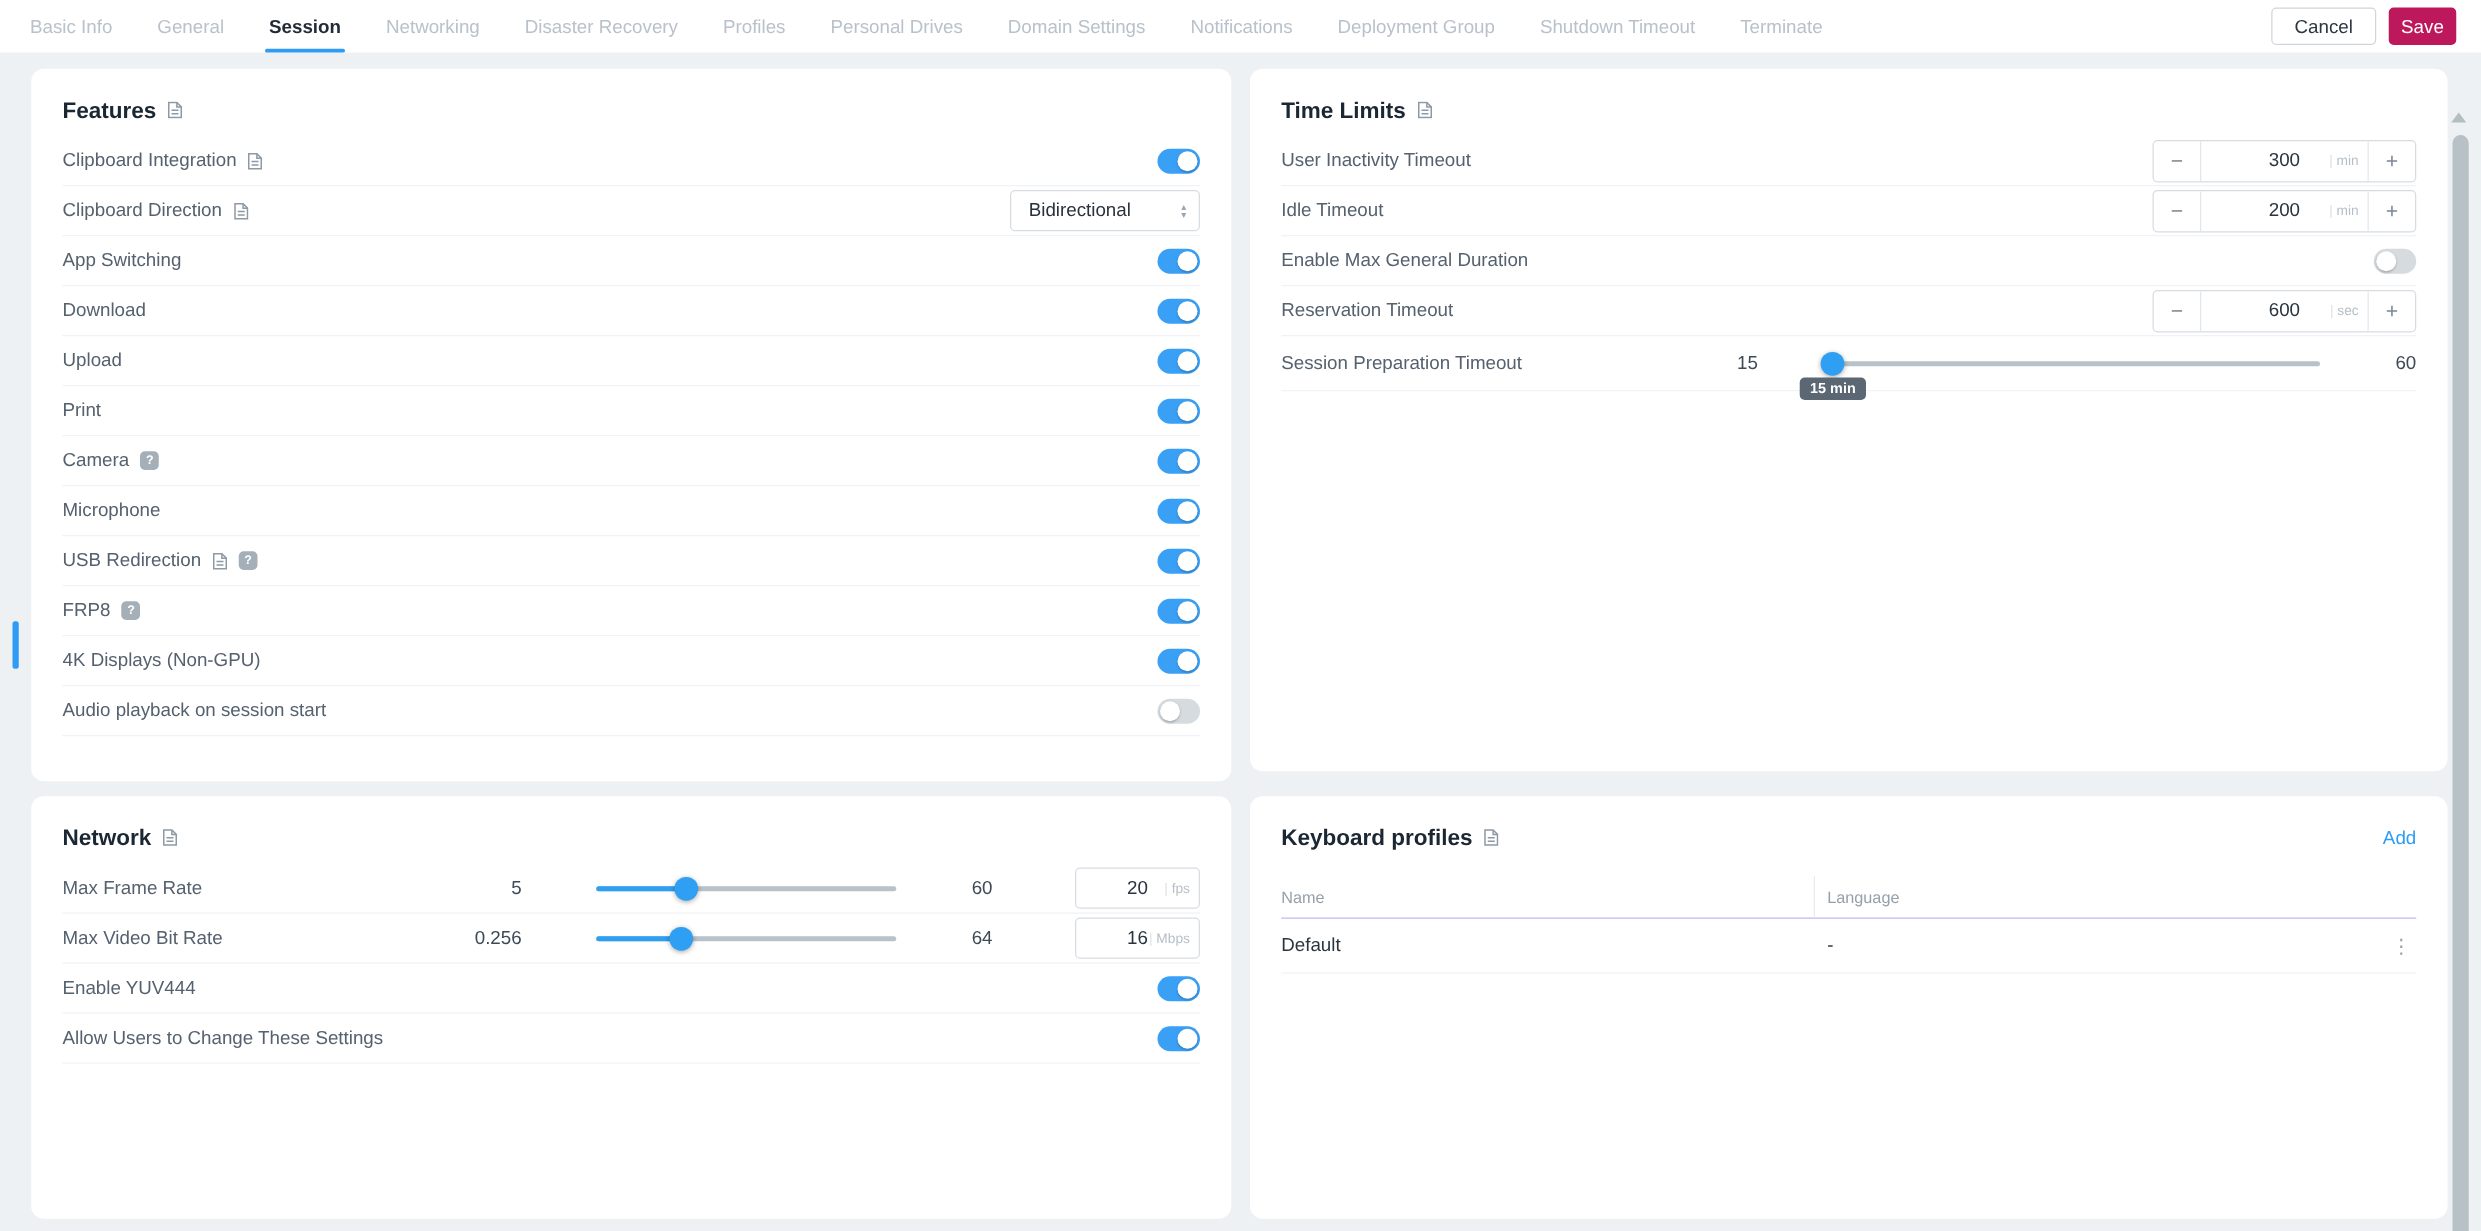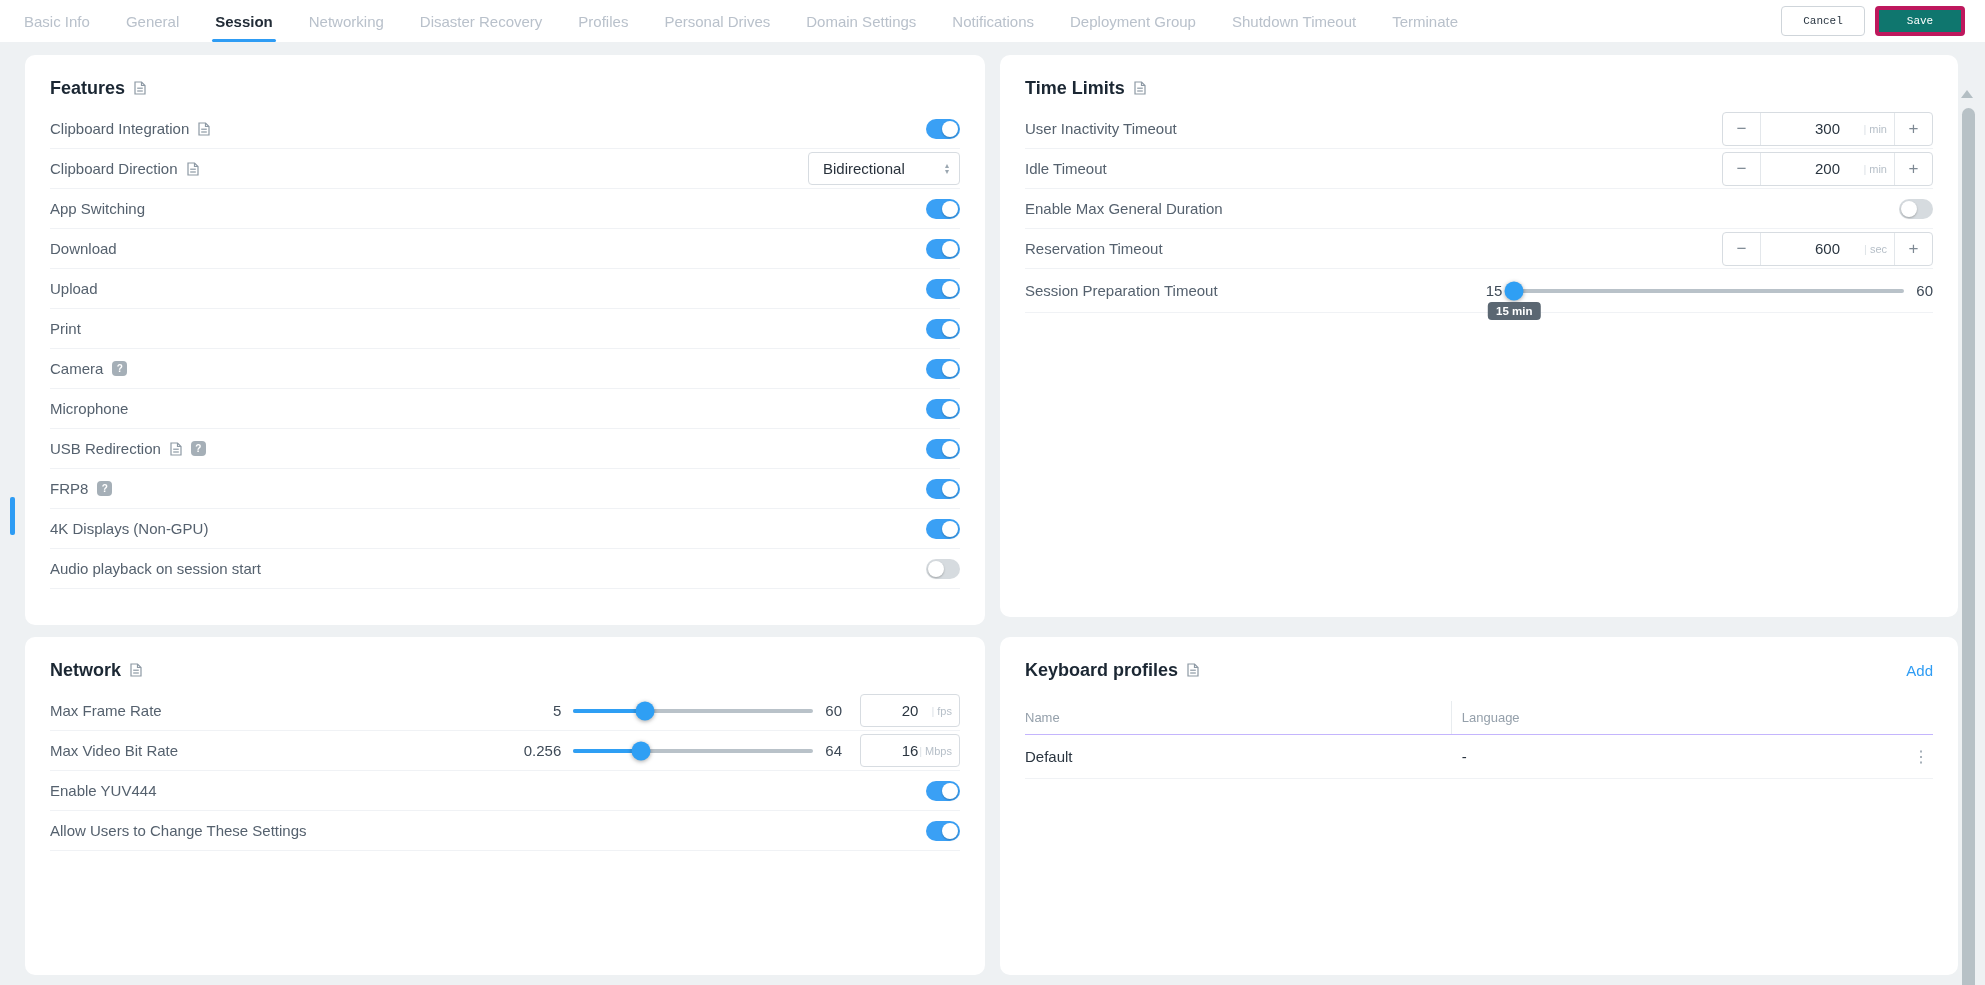--- a/index.html
+++ b/index.html
@@ -9,24 +9,24 @@
   
   .topbar { position:absolute; top:0; left:0; width:1985px; height:42px;
     background:#ffffff; display:flex; align-items:center; padding:0 20px 0 24px; z-index:5; }
   .tabs { display:flex; gap:36px; height:100%; align-items:center; }
   .tab { position:relative; font-size:15px; color:#b9c1cb; height:100%;
     display:flex; align-items:center; cursor:pointer; white-space:nowrap; }
   .tab.active { color:#222c37; font-weight:700; }
   .tab.active::after { content:""; position:absolute; left:-3px; right:-3px; bottom:0;
     height:3px; background:#2e9cf4; border-radius:2px; }
   .topbar-actions { margin-left:auto; display:flex; gap:10px; align-items:center; }
-  .btn { height:30px; border-radius:4px; font-size:11px; display:flex; align-items:center;
-    justify-content:center; cursor:pointer;font-family:Liberation Mono, monospace; }
+  .btn { height:30px; border-radius:4px; font-size:15px; display:flex; align-items:center;
+    justify-content:center; cursor:pointer; }
   .btn-cancel { width:84px; background:#fff; border:1px solid #cfd5da; color:#2a3642; }
-  .btn-save { width:90px; background:#0f766e; border:4px solid #be185d; color:#fff; }
+  .btn-save { width:54px; background:#be185d; border:2px solid #be185d; color:#fff; }
 
   
   .page { position:absolute; top:42px; left:0; width:1985px; height:943px; }
   .panel { position:absolute; background:#fff; border-radius:10px; padding:16px 25px; }
   .panel-features   { left:25px;   top:13px;  width:960px; height:570px; }
   .panel-time       { left:1000px; top:13px;  width:958px; height:562px; }
   .panel-network    { left:25px;   top:595px; width:960px; height:338px; }
   .panel-keyboard   { left:1000px; top:595px; width:958px; height:338px; }
 
   .panel-head { display:flex; align-items:center; height:34px; }
@@ -74,21 +74,21 @@
   .num-val { font-size:15px; color:#2a3540; }
   .unit { position:absolute; right:7px; font-size:11px; color:#b6bfc8; }
   .unit i { font-style:normal; color:#dde2e6; margin-right:3px; }
 
   
   .valbox { width:100px; height:33px; border:1px solid #d7dce1; border-radius:4px;
     position:relative; display:flex; align-items:center; justify-content:center;
     background:#fff; }
 
   
-  .slider-wrap { display:flex; align-items:center; }
+  .slider-wrap { display:flex; align-items:center;gap:48px; }
   .slider-min, .slider-max { font-size:15px; color:#3e4a57; }
   .slider-min { text-align:right; }
   .slider { position:relative; height:4px; background:#b9c2c9; border-radius:2px; }
   .slider .fill { position:absolute; left:0; top:0; bottom:0; background:#2f9ff4;
     border-radius:2px; }
   .slider .handle { position:absolute; top:50%; width:19px; height:19px; border-radius:50%;
     background:#2f9ff4; transform:translate(-50%,-50%);
     box-shadow:0 1px 4px rgba(0,0,0,.35); cursor:pointer; }
   .slider .tooltip { position:absolute; top:13px; transform:translateX(-50%);
     background:#5b6772; color:#fff; font-size:11.5px; font-weight:700;

